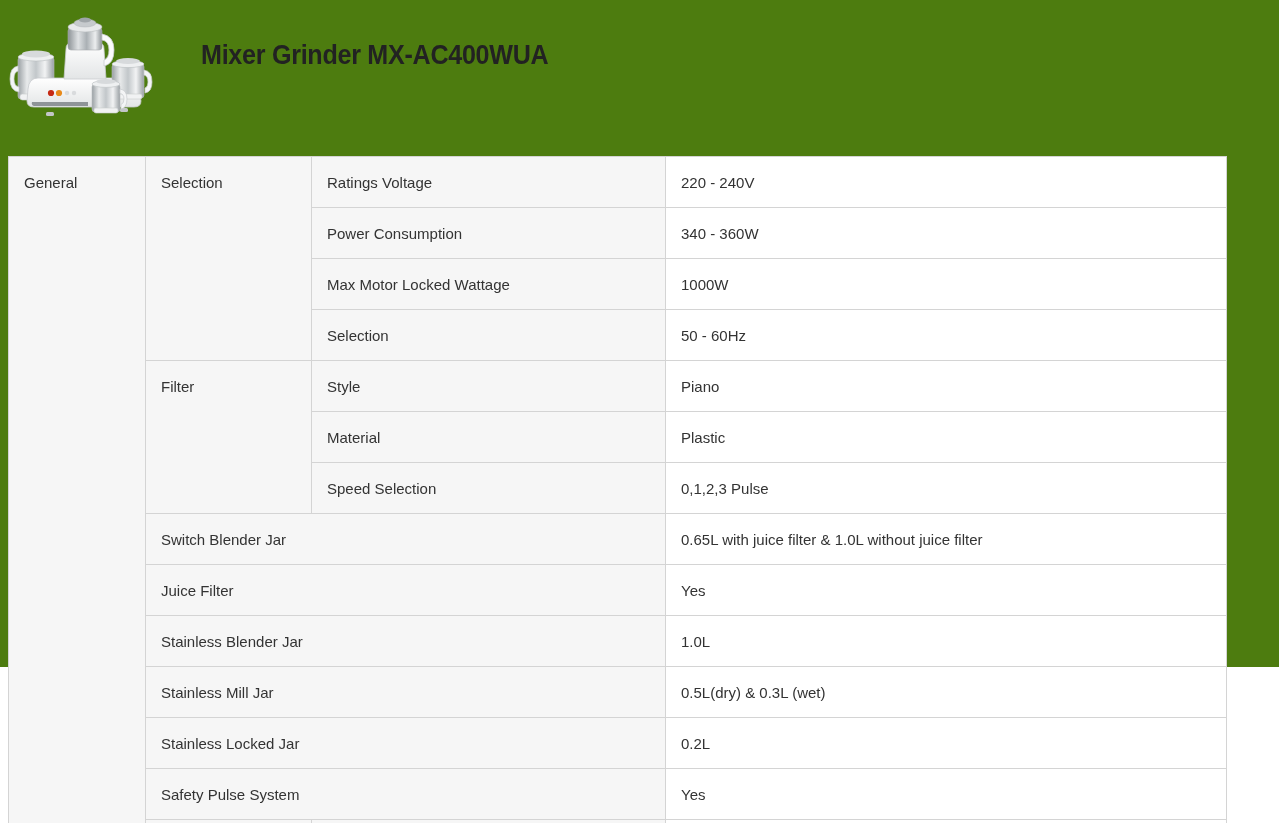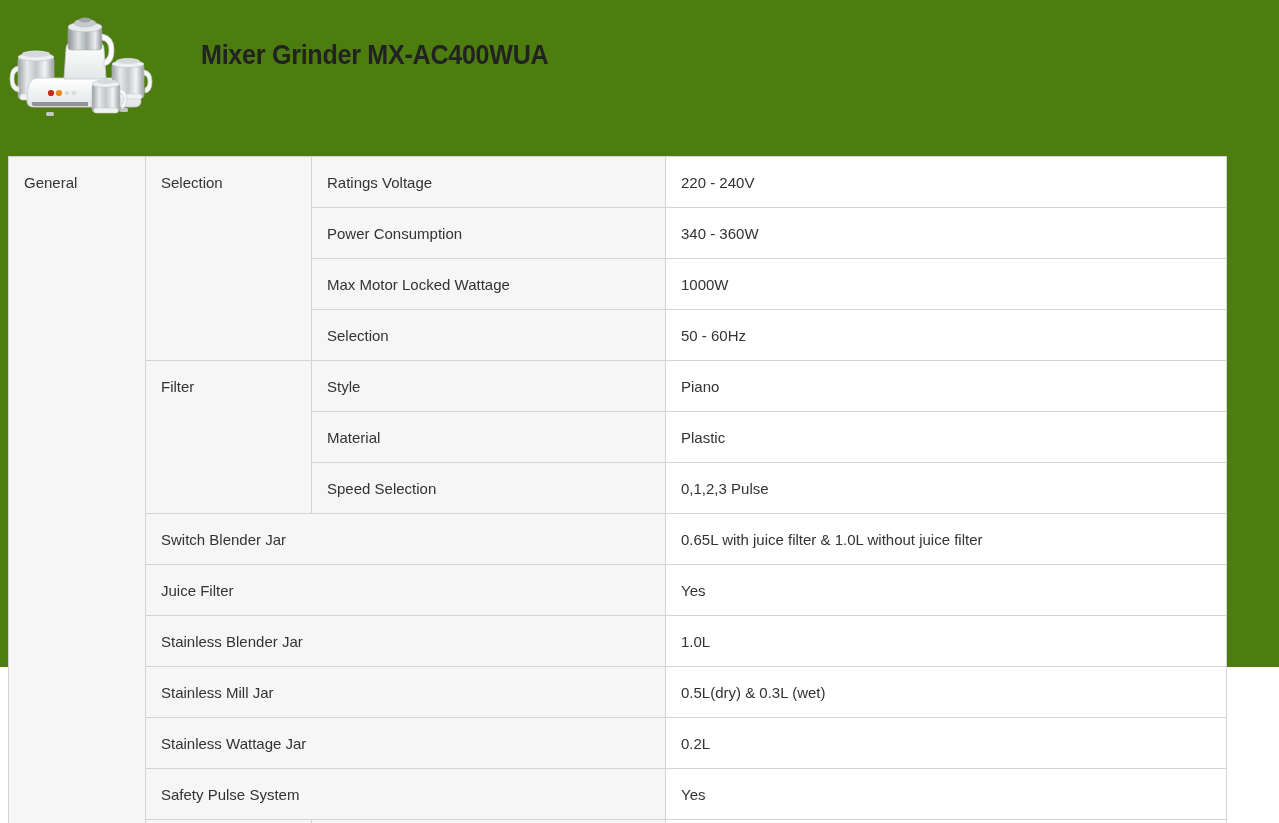--- a/index.html
+++ b/index.html
@@ -168,21 +168,21 @@
         </tr>
         <tr>
           <td class="cell-label" colspan="2">Stainless Blender Jar</td>
           <td class="cell-value">1.0L</td>
         </tr>
         <tr>
           <td class="cell-label" colspan="2">Stainless Mill Jar</td>
           <td class="cell-value">0.5L(dry) &amp; 0.3L (wet)</td>
         </tr>
         <tr>
-          <td class="cell-label" colspan="2">Stainless Wattage Jar</td>
+          <td class="cell-label" colspan="2">Stainless Locked Jar</td>
           <td class="cell-value">0.2L</td>
         </tr>
         <tr>
           <td class="cell-label" colspan="2">Safety Pulse System</td>
           <td class="cell-value">Yes</td>
         </tr>
         <tr class="cut-row">
           <td class="cell-label"></td>
           <td class="cell-label"></td>
           <td class="cell-value"></td>

